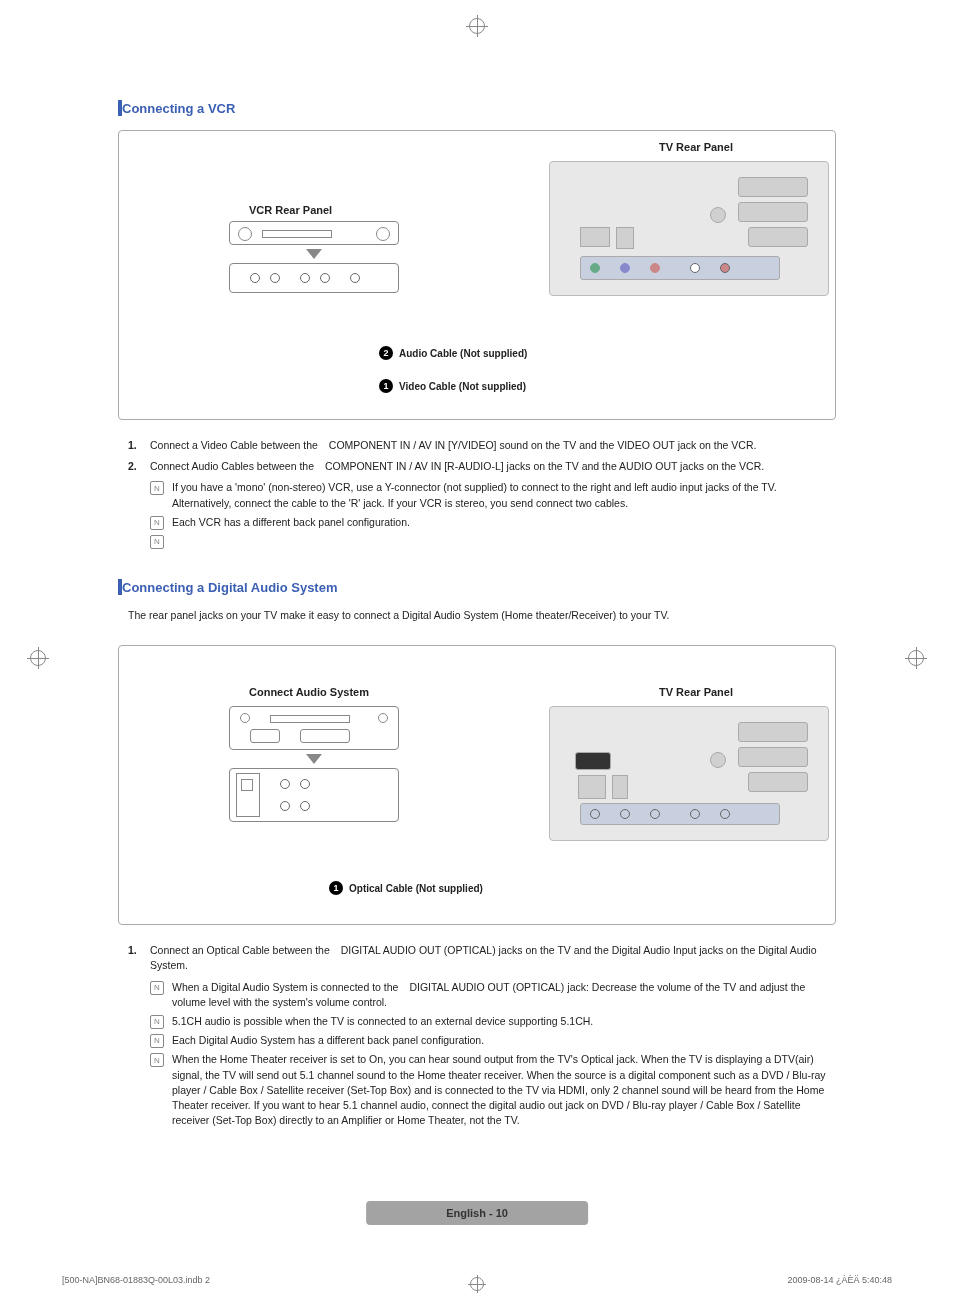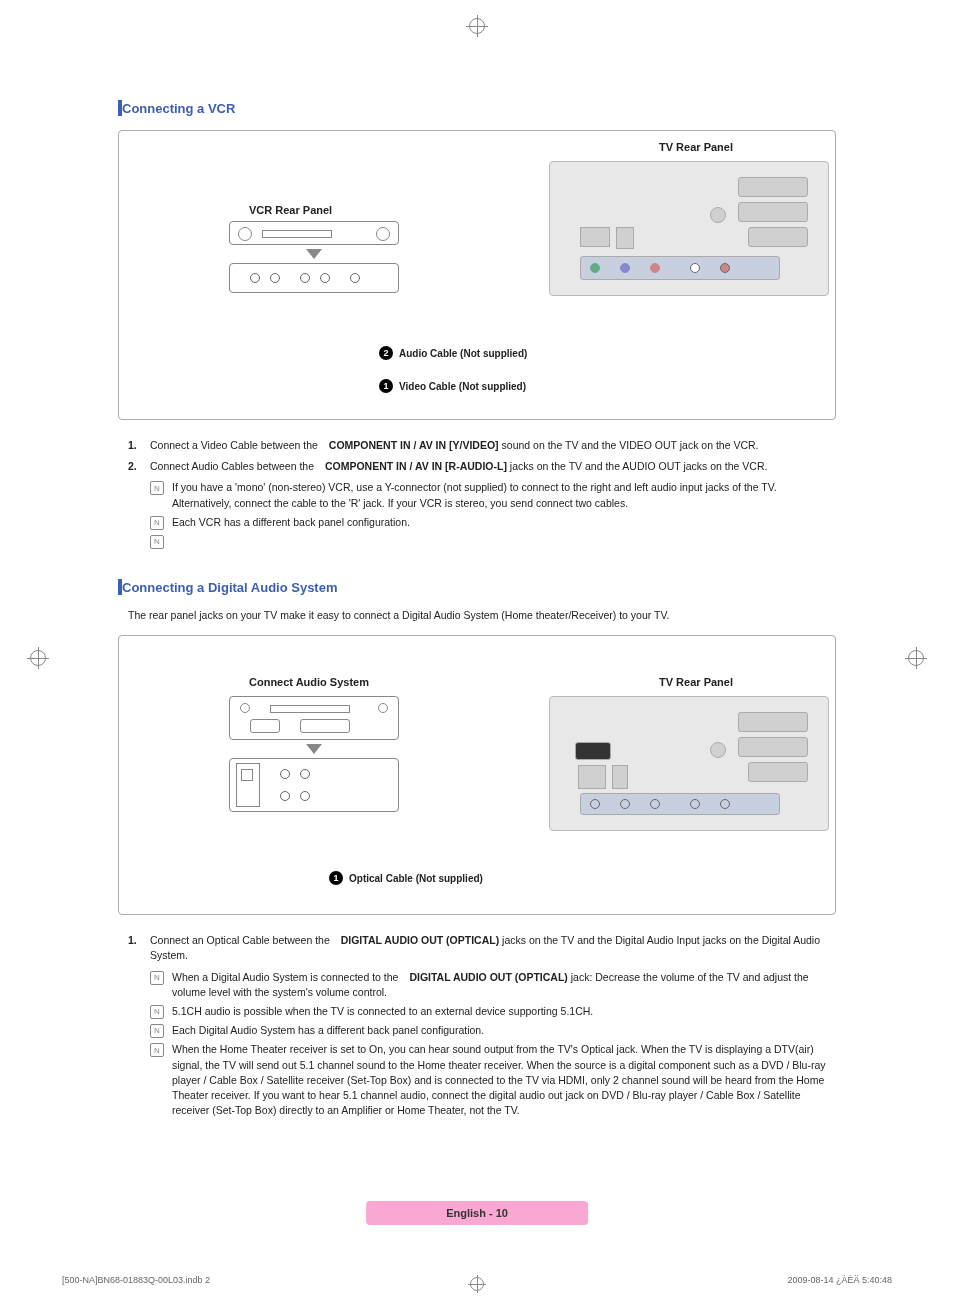--- a/index.html
+++ b/index.html
@@ -95,40 +95,40 @@
 
   .instructions { padding-left: 10px; margin-bottom: 30px; }
   .instr-row { display:flex; gap:8px; margin-bottom:6px; font-size:10.5px; line-height:1.45; }
   .instr-num { font-weight:bold; min-width:14px; }
   .note-row { display:flex; gap:8px; margin-left:22px; margin-bottom:4px; font-size:10.5px; line-height:1.45; }
   .note-icon {
     min-width:14px; height:14px; border:1px solid #888; border-radius:2px;
     display:inline-flex; align-items:center; justify-content:center;
     font-size:8px; color:#888; flex-shrink:0; margin-top:1px;
   }
-  .intro-text { font-size:10.5px; margin:8px 0 14px 10px; }
+  .intro-text { font-size:10.5px; margin:8px 0 24px 10px; }
 
   .page-badge {
     position:absolute; bottom:60px; left:50%; transform:translateX(-50%);
-    background:#f9a8d4; padding:6px 80px; border-radius:4px;
+    background:#a3a3a3; padding:6px 80px; border-radius:4px;
     font-size:11px; font-weight:bold; color:#333;
   }
   .footer {
     position:absolute; bottom:30px; left:62px; right:62px;
     display:flex; justify-content:space-between;
     font-size:9px; color:#666;
   }
   .footer-reg {
     position:absolute; bottom:24px; left:50%; transform:translateX(-50%);
     width:14px; height:14px; border:1px solid #888; border-radius:50%;
   }
   .footer-reg::before { content:""; position:absolute; top:50%; left:-3px; right:-3px; height:1px; background:#888; }
   .footer-reg::after { content:""; position:absolute; left:50%; top:-3px; bottom:-3px; width:1px; background:#888; }
 
-  b { font-weight:bold;padding-left:8px; }
+  b { font-weight:normal;padding-left:8px; }
 </style>
 </head>
 <body>
 
 <div class="reg-mark reg-top"></div>
 <div class="reg-mark reg-left"></div>
 <div class="reg-mark reg-right"></div>
 
 <div class="page">
 

